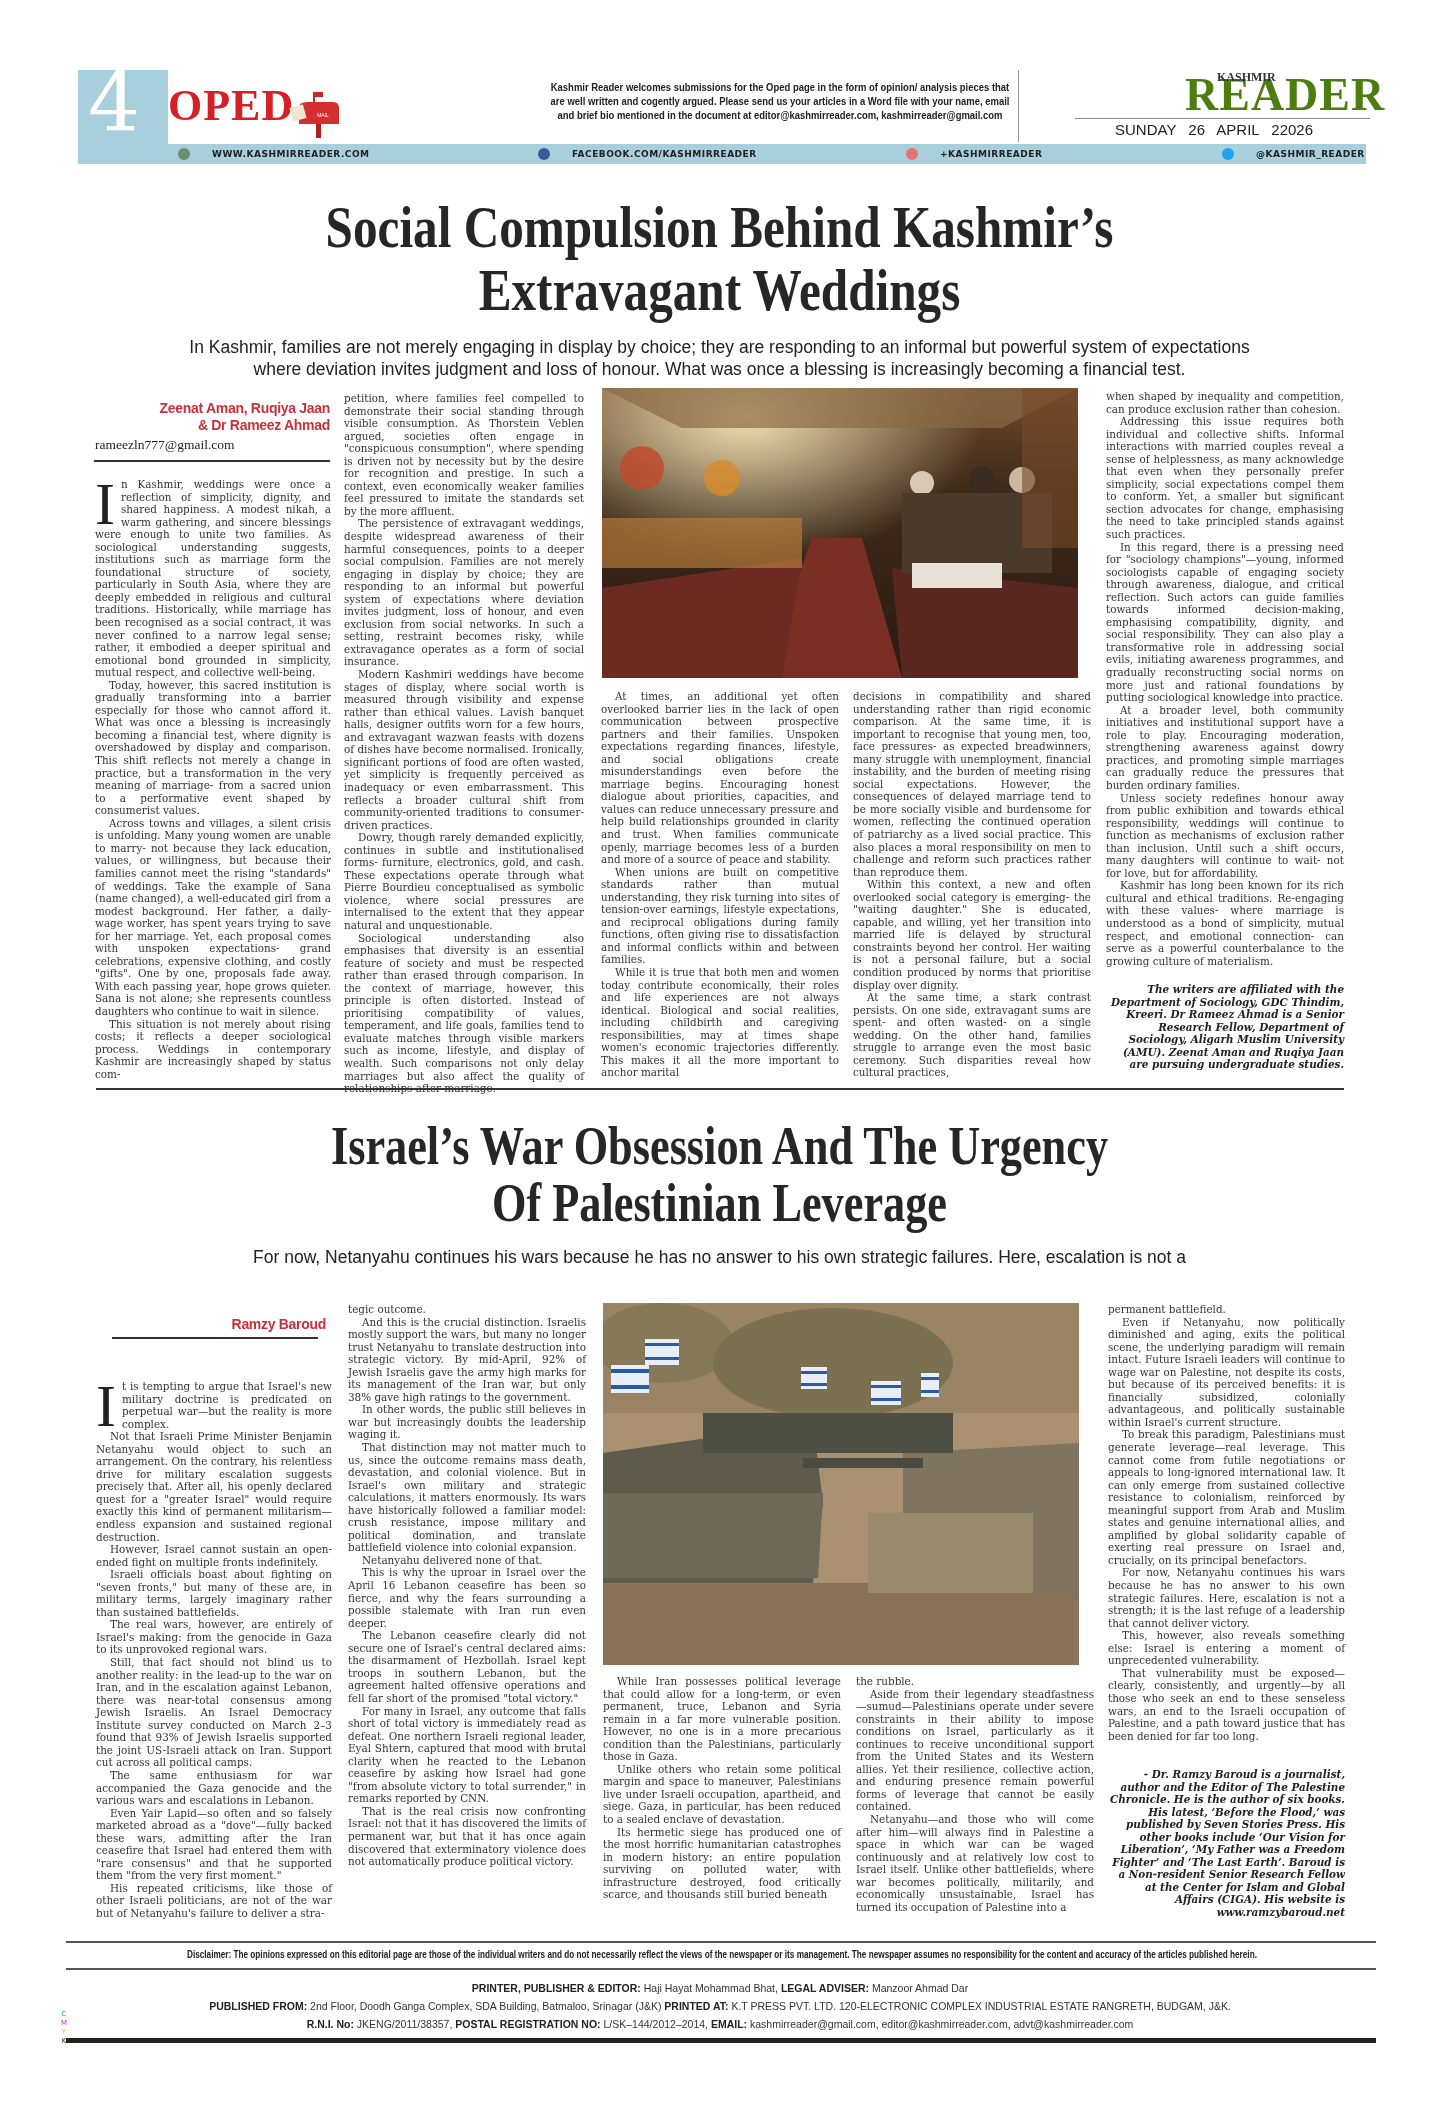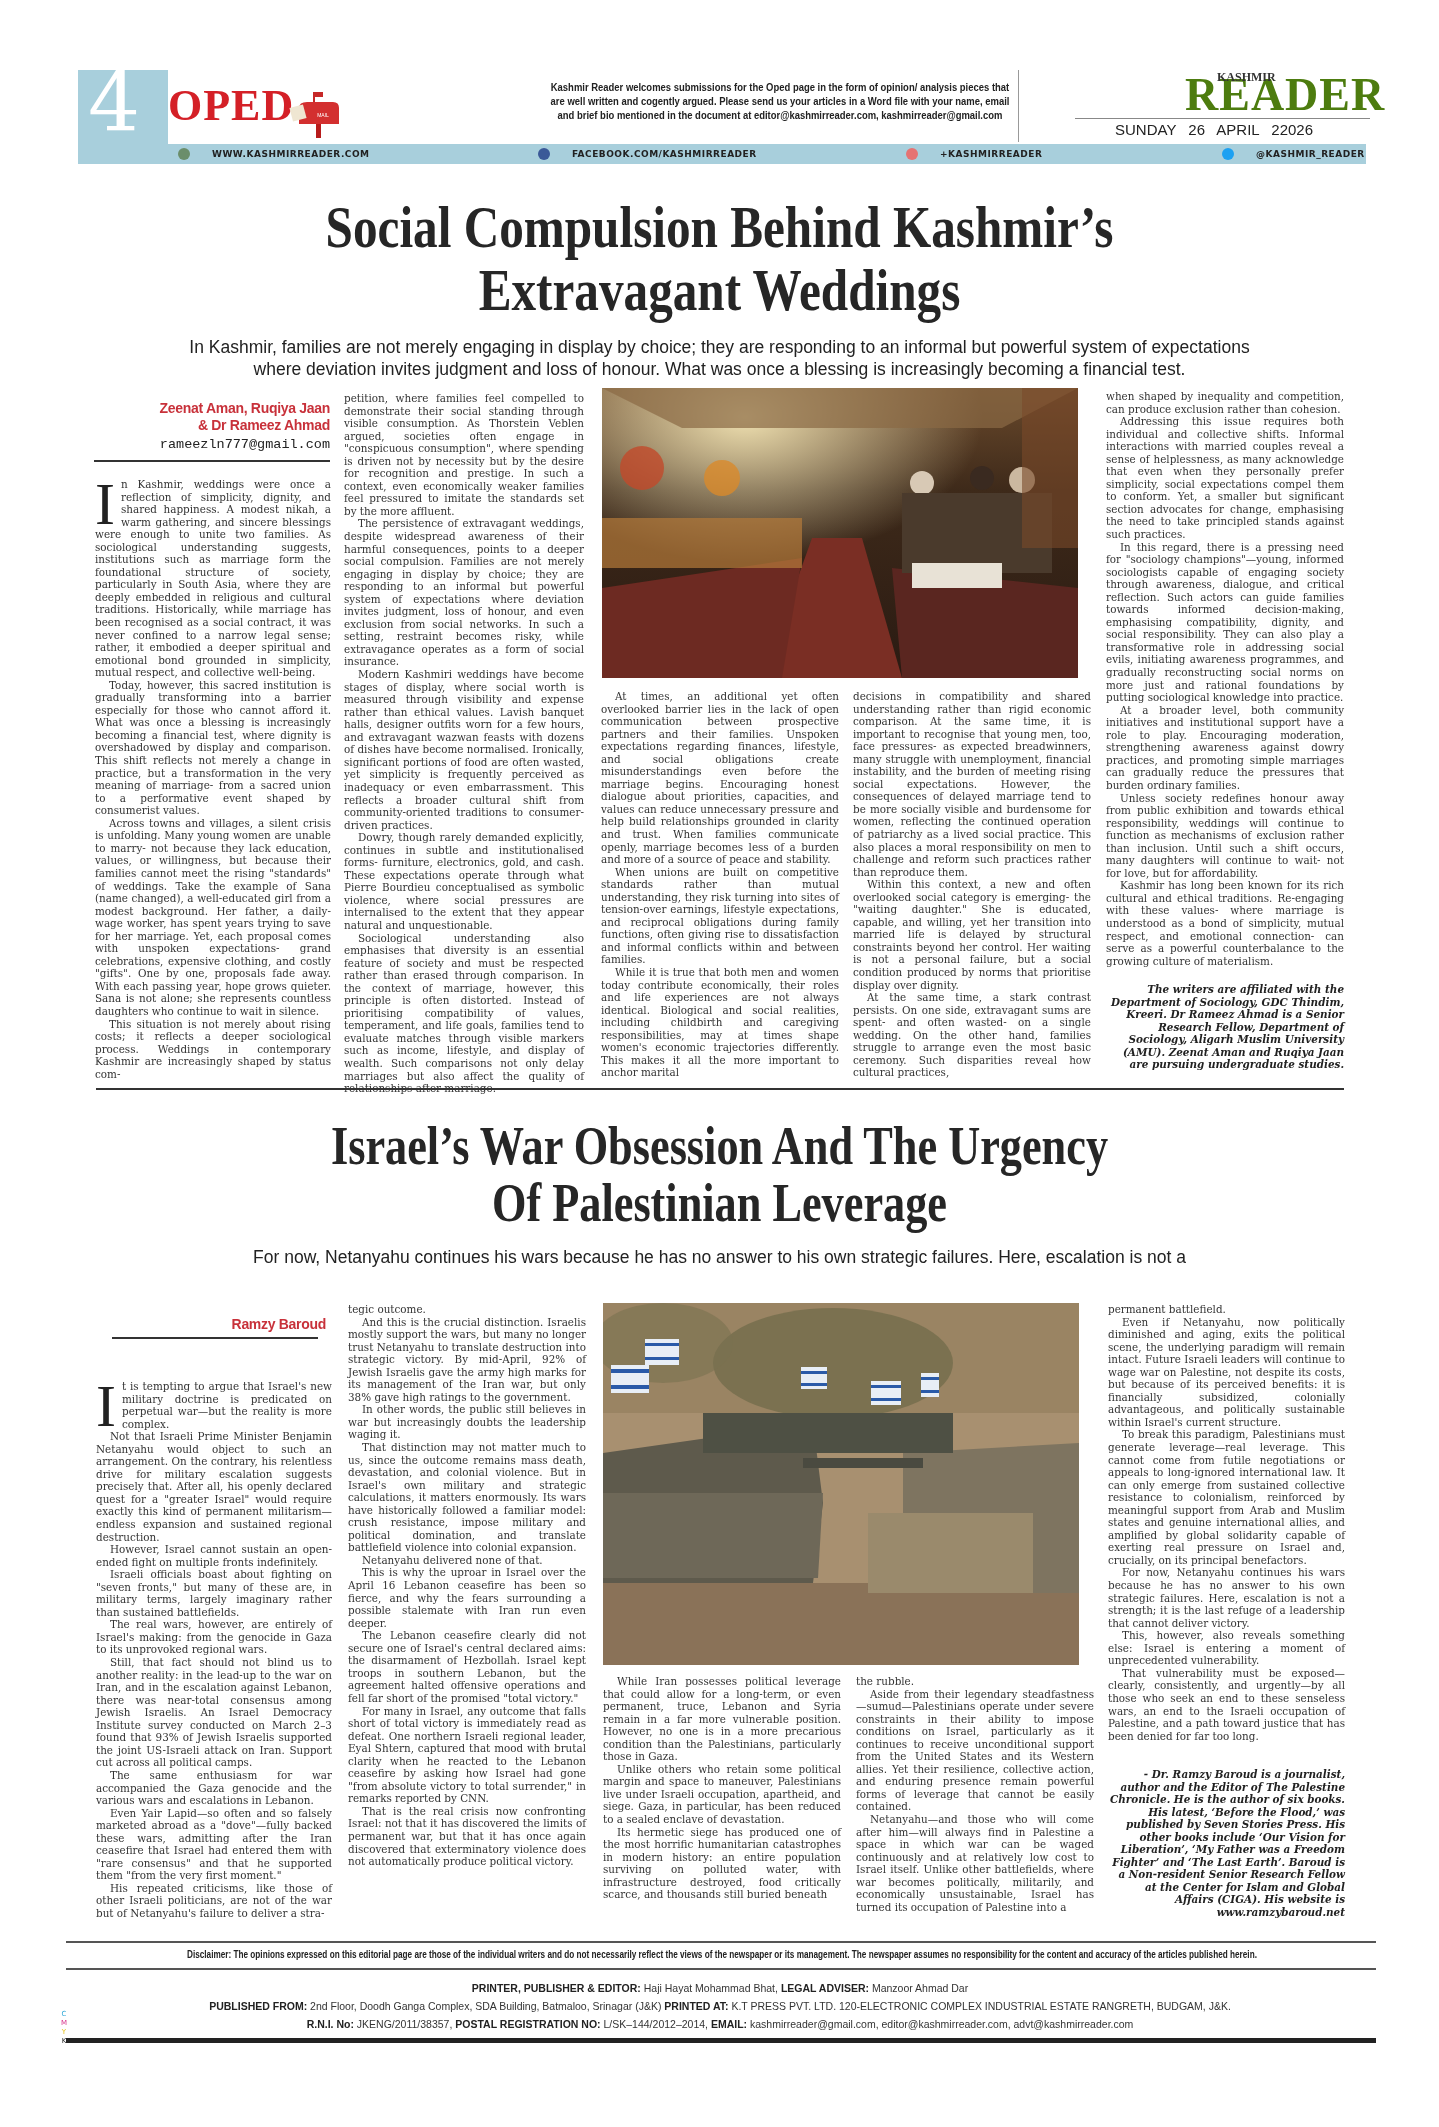--- a/index.html
+++ b/index.html
@@ -16,21 +16,21 @@
 .date-line{position:absolute;left:1075px;top:118px;width:295px;height:1px;background:#888}
 .date{position:absolute;left:1115px;top:121px;font-family:"Liberation Sans",sans-serif;font-size:15px;color:#222;word-spacing:8px}
 .social-bar{position:absolute;left:78px;top:144px;width:1288px;height:20px;background:#a8cfdc}
 .social-item{position:absolute;top:148px;font-family:"DejaVu Sans",sans-serif;font-size:9px;font-weight:bold;color:#222;letter-spacing:.5px;display:flex;align-items:center;gap:22px}
 .sicon{display:inline-block;width:12px;height:12px;border-radius:50%}
 
 .headline{position:absolute;left:0;width:1439px;text-align:center;font-family:"Liberation Serif",serif;font-weight:bold;color:#262626;line-height:1.05;transform:scaleX(.82);transform-origin:center}
 .dek{position:absolute;left:0;width:1439px;text-align:center;font-family:"Liberation Sans",sans-serif;font-size:17.5px;color:#222;line-height:22px}
 
 .byline{position:absolute;text-align:right;font-family:"Liberation Sans",sans-serif;font-weight:bold;color:#c8313a;font-size:14px;line-height:17px;letter-spacing:-.3px}
-.email{position:absolute;text-align:right;font-family:Liberation Mono, monospace;font-size:13.5px;color:#222}
+.email{position:absolute;text-align:left;font-family:Liberation Serif, serif;font-size:13.5px;color:#222}
 .rule{position:absolute;height:2px;background:#333}
 .thin{position:absolute;height:1px;background:#666}
 
 .col{position:absolute;font-family:"DejaVu Serif",serif;font-size:10.4px;line-height:12.55px;color:#333;text-align:justify;hyphens:auto}
 .col p{text-indent:14px}
 .col p.noind{text-indent:0}
 .dropcap{float:left;font-family:"Liberation Serif",serif;font-size:60px;line-height:48px;margin:2px 6px 0 0;color:#222}
 .bio{position:absolute;font-family:"DejaVu Serif",serif;font-style:italic;font-weight:bold;font-size:10.4px;line-height:12.55px;color:#222;text-align:right}
 
 .photo{position:absolute;overflow:hidden}

